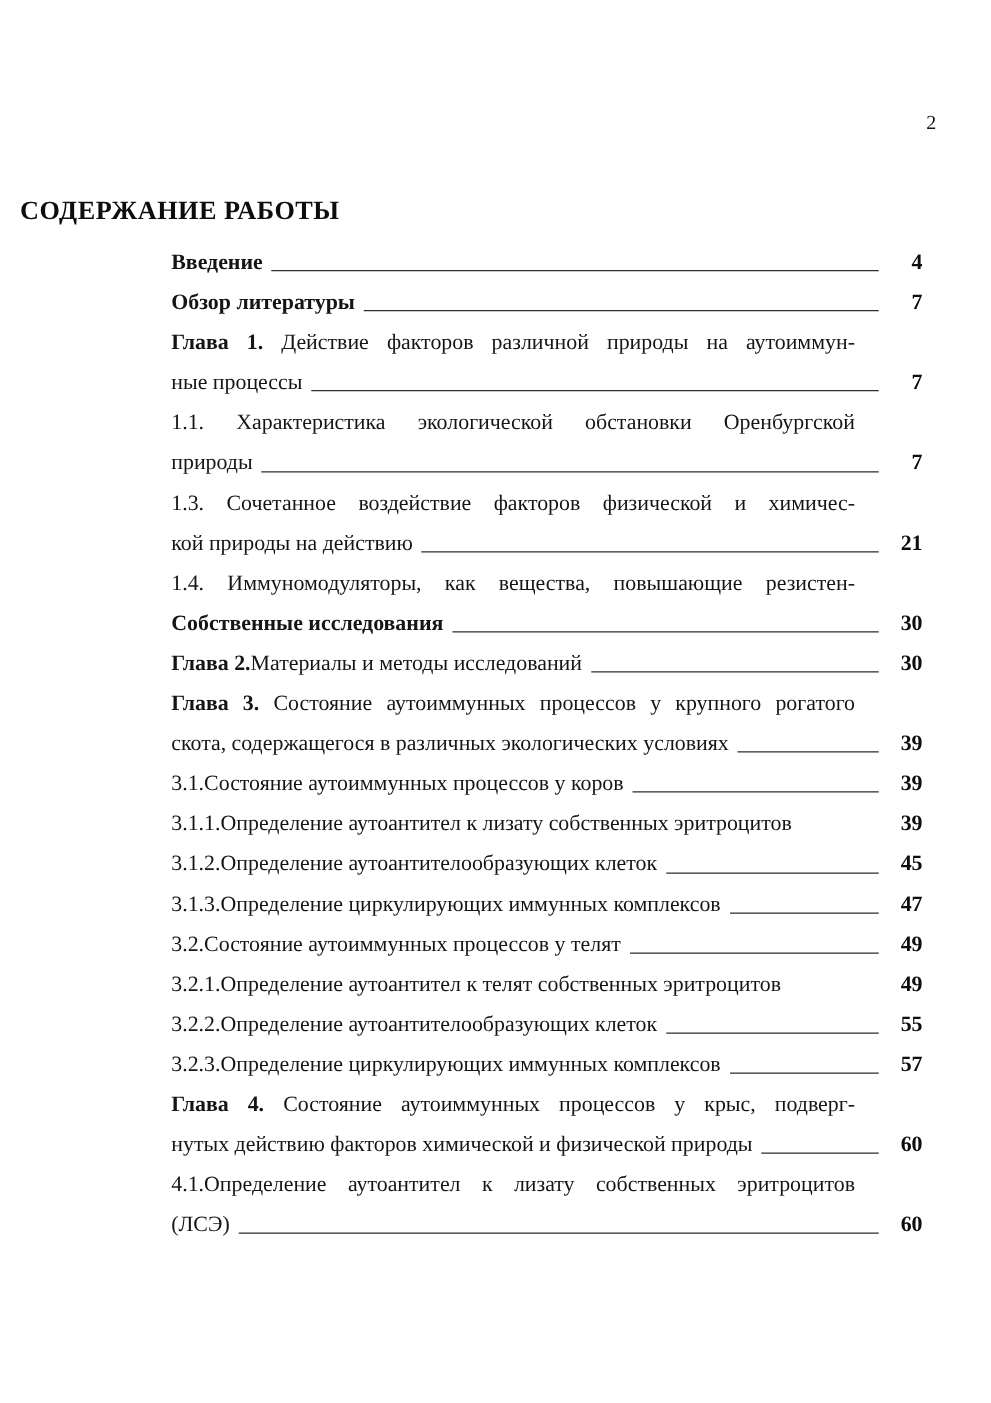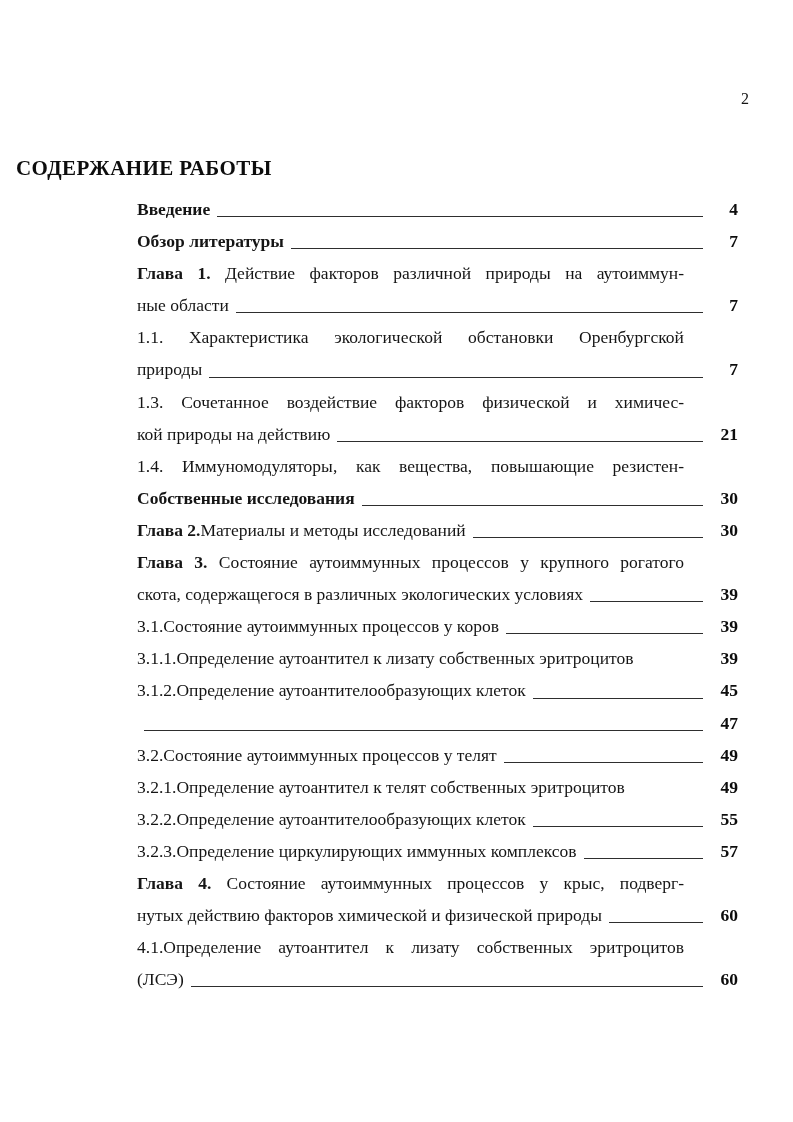--- a/index.html
+++ b/index.html
@@ -57,21 +57,21 @@
         <span class="lead rule"></span>
         <span class="num">4</span>
       </div>
       <div class="line f">
         <span class="seg b">Обзор литературы</span>
         <span class="lead rule"></span>
         <span class="num">7</span>
       </div>
       <div class="line j"><span class="seg b">Глава 1.</span><span class="seg"> Действие факторов различной природы на аутоиммун-</span></div>
       <div class="line f">
-        <span class="seg">ные области</span>
+        <span class="seg">ные процессы</span>
         <span class="lead rule"></span>
         <span class="num">7</span>
       </div>
       <div class="line j"><span class="seg">1.1. Характеристика экологической обстановки Оренбургской</span></div>
       <div class="line f">
         <span class="seg">природы</span>
         <span class="lead rule"></span>
         <span class="num">7</span>
       </div>
       <div class="line j"><span class="seg">1.3. Сочетанное воздействие факторов физической и химичес-</span></div>
@@ -107,20 +107,21 @@
         <span class="seg">3.1.1.Определение аутоантител к лизату собственных эритроцитов</span>
         <span class="lead"></span>
         <span class="num">39</span>
       </div>
       <div class="line f">
         <span class="seg">3.1.2.Определение аутоантителообразующих клеток</span>
         <span class="lead rule"></span>
         <span class="num">45</span>
       </div>
       <div class="line f">
+        <span class="seg">3.1.3.Определение циркулирующих иммунных комплексов</span>
         <span class="lead rule"></span>
         <span class="num">47</span>
       </div>
       <div class="line f">
         <span class="seg">3.2.Состояние аутоиммунных процессов у телят</span>
         <span class="lead rule"></span>
         <span class="num">49</span>
       </div>
       <div class="line f">
         <span class="seg">3.2.1.Определение аутоантител к телят собственных эритроцитов</span>

